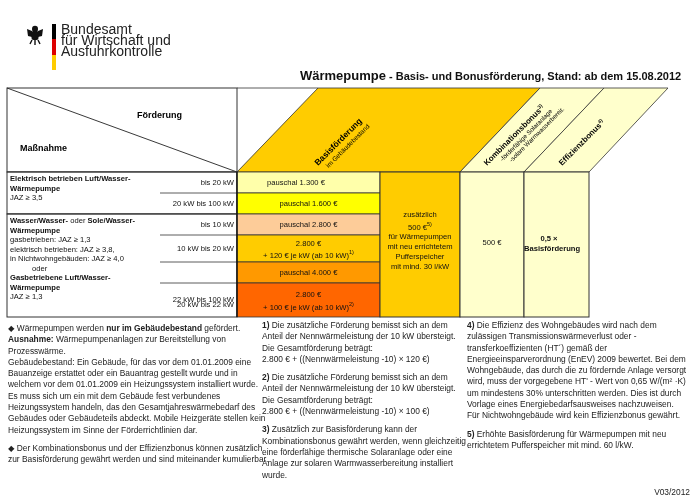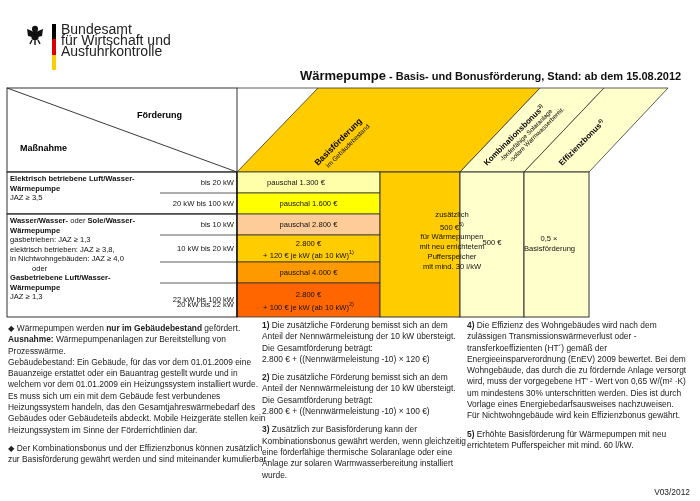--- a/index.html
+++ b/index.html
@@ -89,21 +89,21 @@
       <rect x="237" y="283" width="143" height="34" fill="#ff6600" stroke="#333" stroke-width="0.8"></rect>
     </g>
 
   <rect x="380" y="172" width="80" height="145" fill="#ffcc00" stroke="#333" stroke-width="1"></rect>
   <rect x="460" y="172" width="64" height="145" fill="#ffffcc" stroke="#333" stroke-width="1"></rect>
   <rect x="524" y="172" width="65" height="145" fill="#ffffcc" stroke="#333" stroke-width="1"></rect>
   <line x1="237" y1="172" x2="237" y2="317" stroke="#111" stroke-width="1.4"></line>
 </svg>
 
 <div class="abs lbl" style="left:10px; top:174px; width:160px;">
-  <div class="bold">Elektrisch betriebene Luft/Wasser-</div>
+  <div class="bold">Elektrisch betrieben Luft/Wasser-</div>
   <div class="bold">Wärmepumpe</div>
   <div>JAZ ≥ 3,5</div>
 </div>
 <div class="abs lbl" style="left:10px; top:216px; width:165px;">
   <div><span class="bold">Wasser/Wasser-</span><span> oder </span><span class="bold">Sole/Wasser-</span></div>
   <div class="bold">Wärmepumpe</div>
   <div>gasbetrieben: JAZ ≥ 1,3</div>
   <div>elektrisch betrieben: JAZ ≥ 3,8,</div>
   <div>in Nichtwohngebäuden: JAZ ≥ 4,0</div>
   <div style="padding-left:22px;">oder</div>
@@ -134,30 +134,30 @@
     <div class="abs cell-text" style="left: 237px; width: 143px; top: 267.7px;">
       <div>pauschal 4.000 €</div>
     </div>
     <div class="abs cell-text" style="left: 150px; width: 84px; text-align: right; top: 295px;">22 kW bis 100 kW</div>
     <div class="abs cell-text" style="left: 237px; width: 143px; top: 290.4px;">
       <div>2.800 €</div>
       <div>+ 100 € je kW (ab 10 kW)<sup>2)</sup></div>
     </div>
   </div>
 
-<div class="abs cell-text" style="left:380px; top:210px; width:80px; line-height:9.8px;margin-left:32px;">
+<div class="abs cell-text" style="left:380px; top:210px; width:80px; line-height:9.8px;">
   <div>zusätzlich</div>
   <div><span>500 €</span><sup>5)</sup></div>
   <div>für Wärmepumpen</div>
   <div>mit neu errichtetem</div>
   <div>Pufferspeicher</div>
   <div>mit mind. 30 l/kW</div>
 </div>
 <div class="abs cell-text" style="left:460px; top:238px; width:64px;">500 €</div>
-<div class="abs cell-text" style="left:524px; top:234px; width:50px;">
+<div class="abs cell-text" style="left:524px; top:234px; width:50px;font-weight:bold;">
   <div>0,5 ×</div>
   <div>Basisförderung</div>
 </div>
 
 <div class="abs notes" style="left:8px; top:323px; width:262px;">
   <p>
     <span>◆ </span><span>Wärmepumpen werden </span><b>nur im Gebäudebestand</b><span> gefördert.</span><br>
     <b>Ausnahme:</b><span> Wärmepumpenanlagen zur Bereitstellung von Prozesswärme.</span><br>
     <span>Gebäudebestand: Ein Gebäude, für das vor dem 01.01.2009 eine Bauanzeige erstattet oder ein Bauantrag gestellt wurde und in welchem vor dem 01.01.2009 ein Heizungssystem installiert wurde. Es muss sich um ein mit dem Gebäude fest verbundenes Heizungssystem handeln, das den Gesamtjahreswärmebedarf des Gebäudes oder Gebäudeteils abdeckt. Mobile Heizgeräte stellen kein Heizungssystem im Sinne der Förderrichtlinien dar.</span>
   </p>

